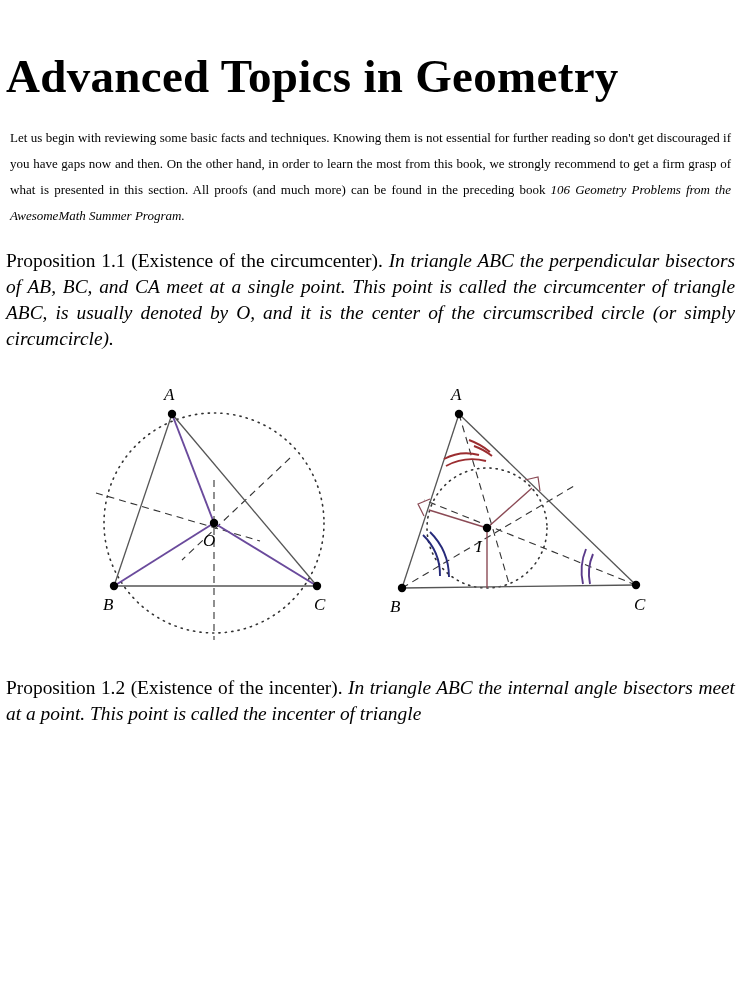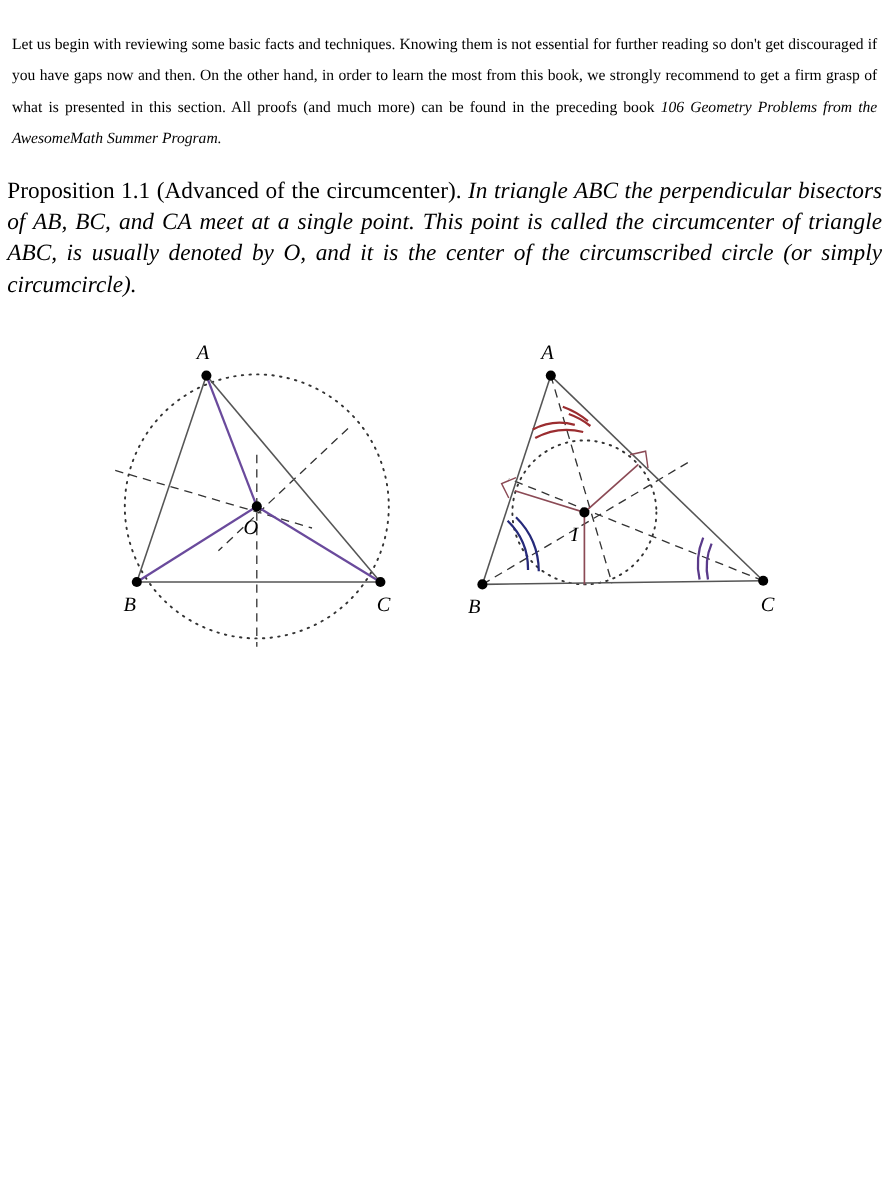--- a/index.html
+++ b/index.html
@@ -108,26 +108,27 @@
     font-size: 17px;
     fill: #000000;
   }
 </style>
 </head>
 <body>
 
 <div class="page">
 
 
+  <h1 class="chapter-title">Advanced Topics in Geometry</h1>
 
 
   <p class="body-para"><span>Let us begin with reviewing some basic facts and techniques. Knowing them is not essential for further reading so don't get discouraged if you have gaps now and then. On the other hand, in order to learn the most from this book, we strongly recommend to get a firm grasp of what is presented in this section. All proofs (and much more) can be found in the preceding book </span><span class="book-title">106 Geometry Problems from the AwesomeMath Summer Program.</span></p>
 
 
-  <p class="proposition"><span class="prop-label">Proposition 1.1</span><span> (Advanced of the circumcenter). </span><span class="prop-statement">In triangle ABC the perpendicular bisectors of AB, BC, and CA meet at a single point. This point is called the circumcenter of triangle ABC, is usually denoted by O, and it is the center of the circumscribed circle (or simply circumcircle).</span></p>
+  <p class="proposition"><span class="prop-label">Proposition 1.1</span><span> (Existence of the circumcenter). </span><span class="prop-statement">In triangle ABC the perpendicular bisectors of AB, BC, and CA meet at a single point. This point is called the circumcenter of triangle ABC, is usually denoted by O, and it is the center of the circumscribed circle (or simply circumcircle).</span></p>
 
   <div class="figures">
 
     <div class="fig-wrap" id="fig-circumcenter-wrap">
       <svg class="figure-svg" width="300" height="300" viewBox="0 0 300 300">
 
         <circle id="cc-circle" cx="150" cy="163" r="110" fill="none" stroke="#333333" stroke-width="1.6" stroke-dasharray="1.2 5.2" stroke-linecap="round"></circle>
 
         <line id="cc-bis-ab" x1="32" y1="133" x2="196" y2="181" stroke="#333333" stroke-width="1.1" stroke-dasharray="7 5"></line>
         <line id="cc-bis-ca" x1="226" y1="98" x2="118" y2="200" stroke="#333333" stroke-width="1.1" stroke-dasharray="7 5"></line>
@@ -191,14 +192,15 @@
 
         <text class="pt-label" x="89" y="40">A</text>
         <text class="pt-label" x="28" y="252">B</text>
         <text class="pt-label" x="272" y="250">C</text>
         <text class="pt-label" x="114" y="192">I</text>
       </svg>
     </div>
 
   </div>
 
+  <p class="proposition"><span class="prop-label">Proposition 1.2</span><span> (Existence of the incenter). </span><span class="prop-statement">In triangle ABC the internal angle bisectors meet at a point. This point is called the incenter of triangle</span></p>
 
 </div>
 
 </body></html>

